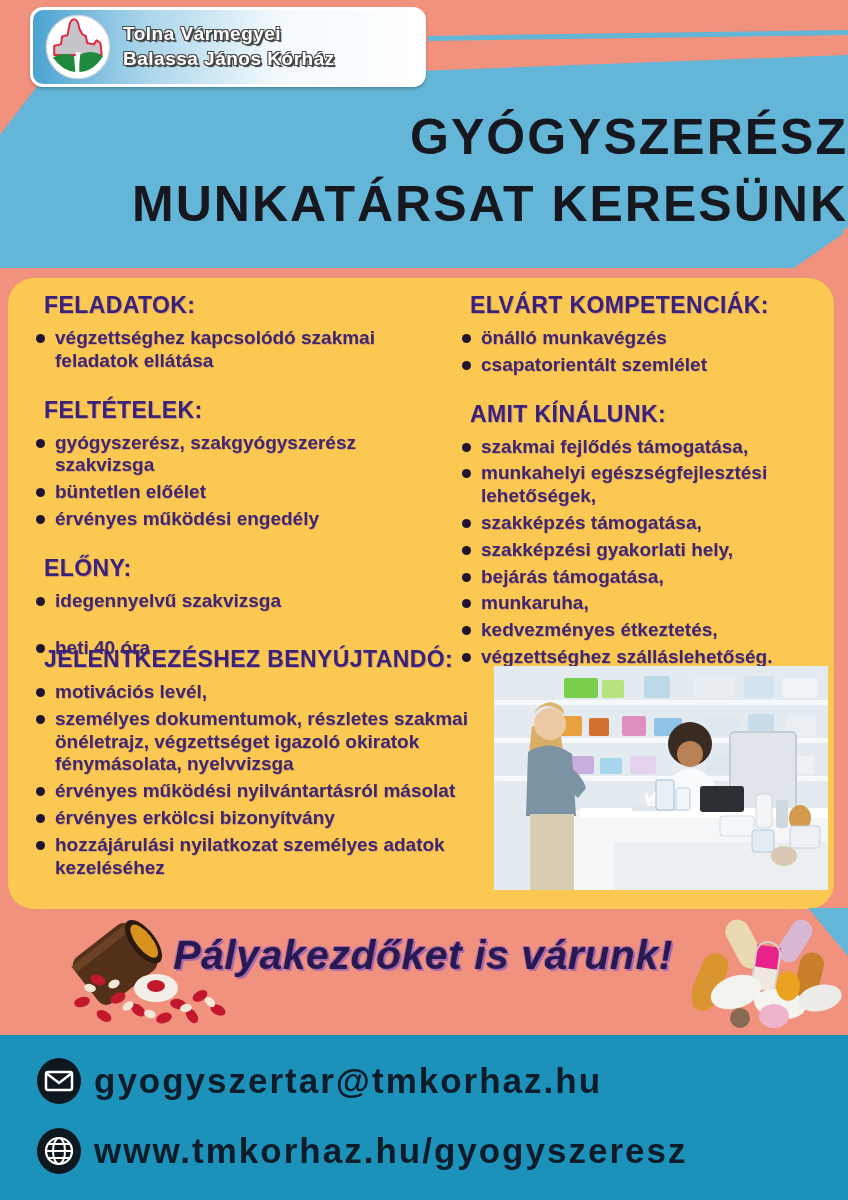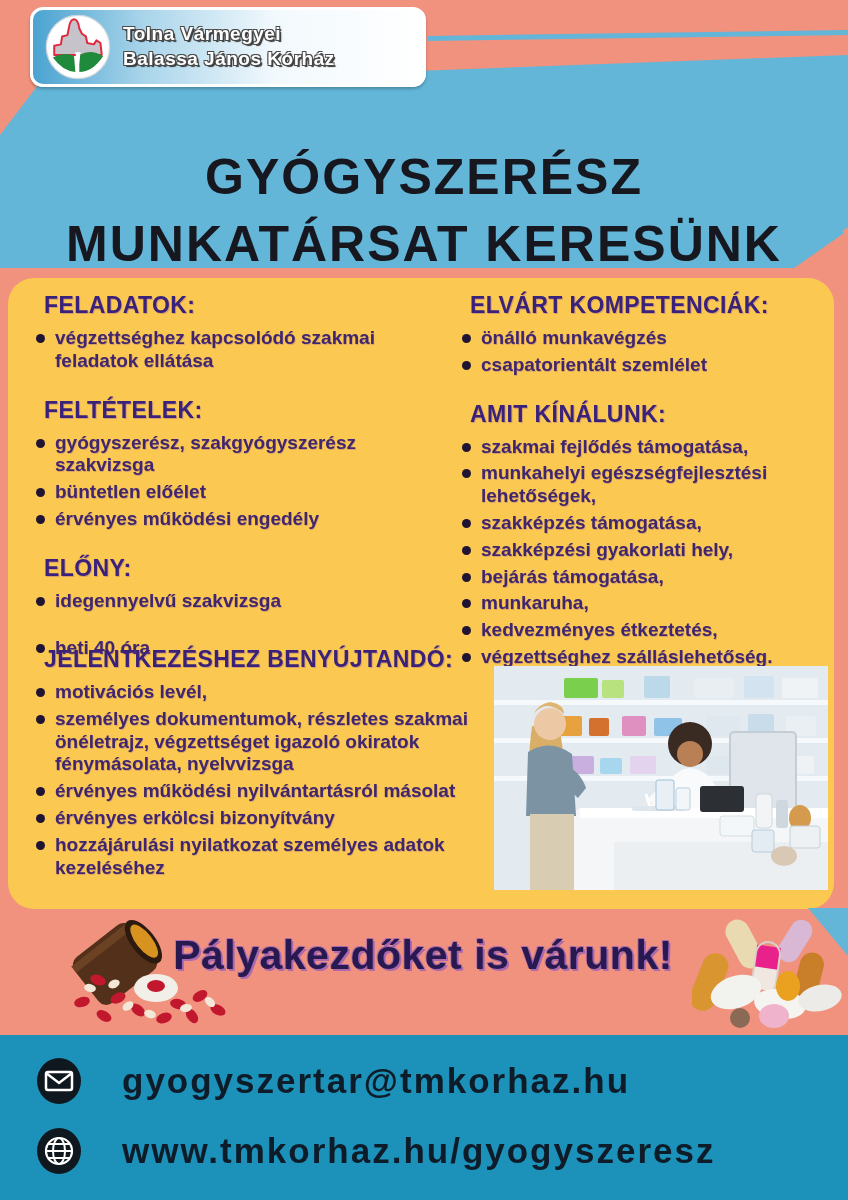--- a/index.html
+++ b/index.html
@@ -10,49 +10,49 @@
   .top-line{position:absolute;left:428px;top:33px;width:420px;height:5px;background:#63b6d8;transform:rotate(-0.8deg);}
   .title-band{position:absolute;left:0;top:55px;width:848px;height:213px;background:#63b6d8;
     clip-path:polygon(0px 80px,38px 30px,848px 0px,848px 172px,792px 213px,0px 213px);}
   .band-stripe{position:absolute;right:2px;top:240px;width:62px;height:12px;background:#63b6d8;transform:rotate(-35deg);}
   .logo-bar{position:absolute;left:30px;top:7px;width:390px;height:74px;border:3px solid #fff;border-radius:13px;
     background:linear-gradient(90deg,#4aa3d1 0%,#a8d4ea 28%,#f2f9fd 62%,#ffffff 100%);
     display:flex;align-items:center;box-shadow:0 2px 3px rgba(0,0,0,.25);}
   .emblem{width:66px;height:66px;margin-left:12px;flex:0 0 auto;}
   .logo-text{margin-left:12px;font-weight:bold;font-size:19px;line-height:1.3;color:#fff;letter-spacing:.5px;
     text-shadow:-1px -1px 0 #4a4a4a,1px -1px 0 #4a4a4a,-1px 1px 0 #4a4a4a,1px 1px 0 #4a4a4a,2px 2px 1px #2e2e2e;}
-  .main-title{position:absolute;left:0;top:104px;width:848px;text-align:center;color:#17171f;
-    font-weight:800;font-size:50px;line-height:67px;letter-spacing:2px;margin-top:40px;}
+  .main-title{position:absolute;left:0;top:104px;width:848px;text-align:right;color:#17171f;
+    font-weight:800;font-size:50px;line-height:67px;letter-spacing:2px;}
 
   
   .content{position:absolute;left:8px;top:278px;width:826px;height:631px;background:#fbc851;border-radius:26px;}
   .col{position:absolute;}
   .col-left{left:22px;top:14px;width:410px;}
   .col-right{left:448px;top:14px;width:374px;}
   .col-apply{left:22px;top:368px;width:474px;}
   .sec-heading{font-size:23px;font-weight:bold;color:#3a217a;margin:0 0 5px 14px;letter-spacing:.4px;
     text-shadow:1px 1px 0 rgba(118,64,168,.30);}
   ul.bullets{list-style:none;margin:8px 0 24px 0;padding:0;}
   ul.bullets li{position:relative;padding-left:25px;font-size:19px;font-weight:bold;color:#40266f;
     line-height:1.2;margin-bottom:4px;text-shadow:.6px .6px 0 rgba(110,50,160,.25);}
   ul.bullets li::before{content:"";position:absolute;left:6px;top:7px;width:9px;height:9px;border-radius:50%;background:#201433;}
   .photo{position:absolute;left:486px;top:388px;width:334px;height:224px;overflow:hidden;}
 
   
   .corner-accent{position:absolute;right:0;top:908px;width:40px;height:48px;background:#63b6d8;
     clip-path:polygon(0 0,100% 0,100% 100%);}
   .banner-text{position:absolute;left:140px;top:932px;width:566px;text-align:center;font-size:41px;font-weight:800;
     color:#281a51;letter-spacing:.5px;
-    text-shadow:2px 2px 0 rgba(126,79,203,.6),-1px -1px 0 rgba(126,79,203,.45),1px -1px 0 rgba(126,79,203,.35);}
+    text-shadow:2px 2px 0 rgba(126,79,203,.6),-1px -1px 0 rgba(126,79,203,.45),1px -1px 0 rgba(126,79,203,.35);font-style:italic;}
   .pills-left{position:absolute;left:18px;top:918px;width:250px;height:108px;}
   .pills-right{position:absolute;left:692px;top:912px;width:150px;height:118px;}
 
   
   .footer{position:absolute;left:0;top:1035px;width:848px;height:165px;background:#1c92ba;}
-  .contact-row{position:absolute;left:36px;display:flex;align-items:center;gap:40px;cursor:pointer;}
+  .contact-row{position:absolute;left:36px;display:flex;align-items:center;gap:12px;cursor:pointer;}
   .row-email{top:22px;}
   .row-web{top:92px;}
   .contact-icon{width:46px;height:48px;flex:0 0 auto;}
   .contact-text{font-size:35px;font-weight:bold;color:#0e1c29;letter-spacing:2px;}
 </style>
 </head>
 <body>
 
 <div class="poster">
 

